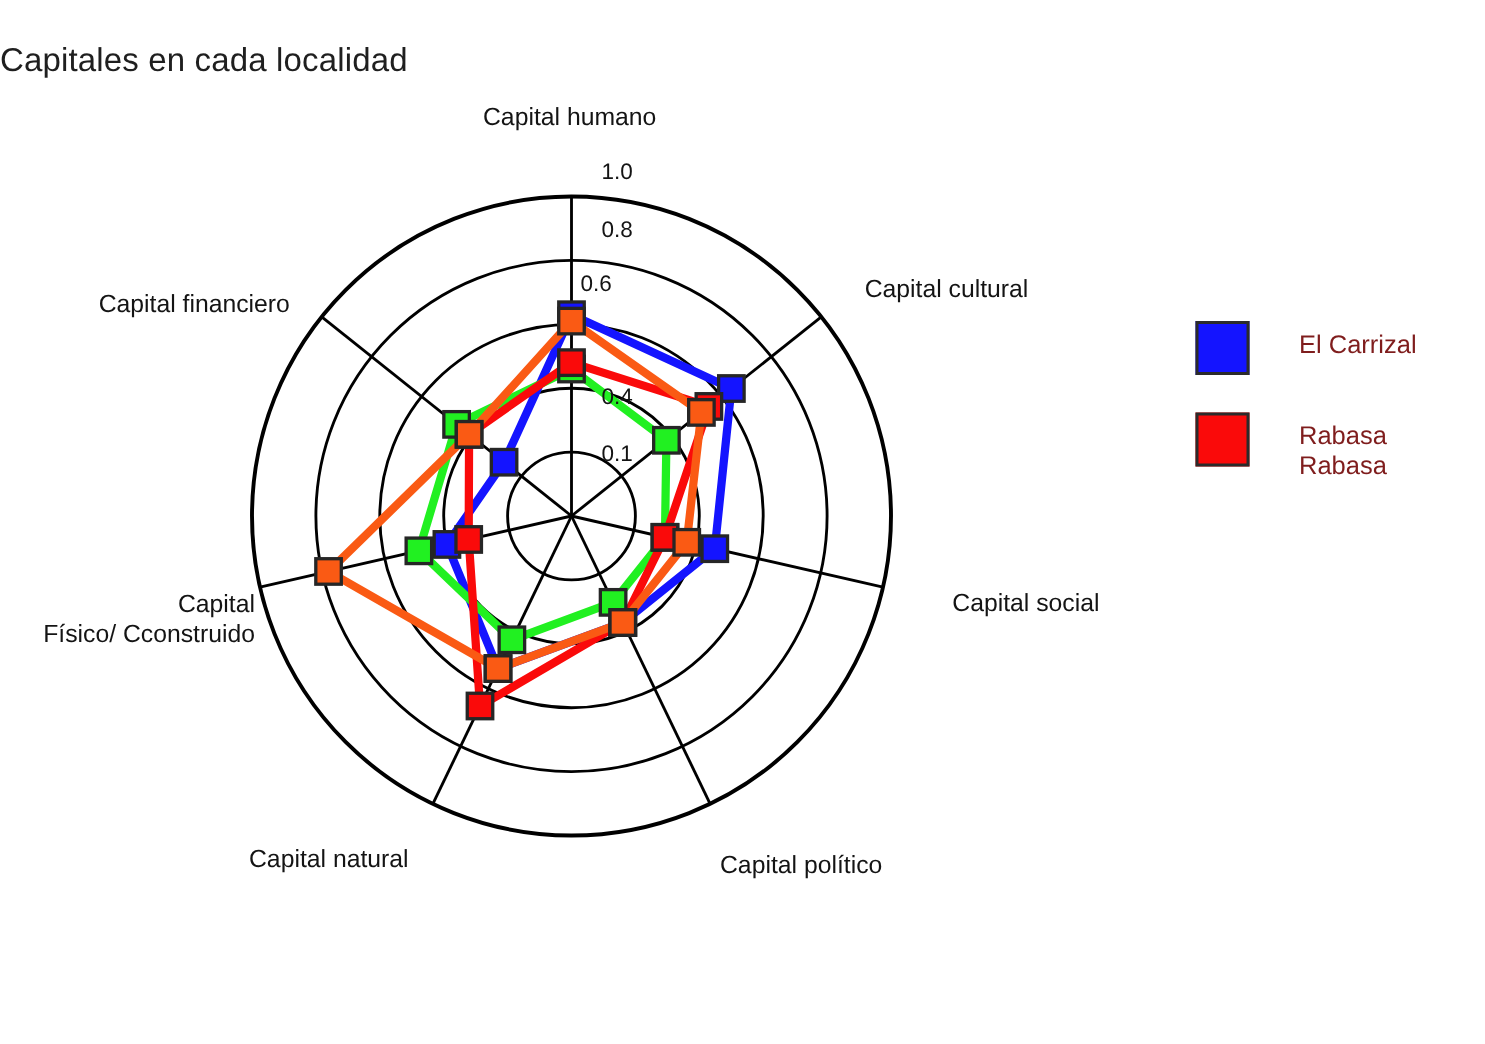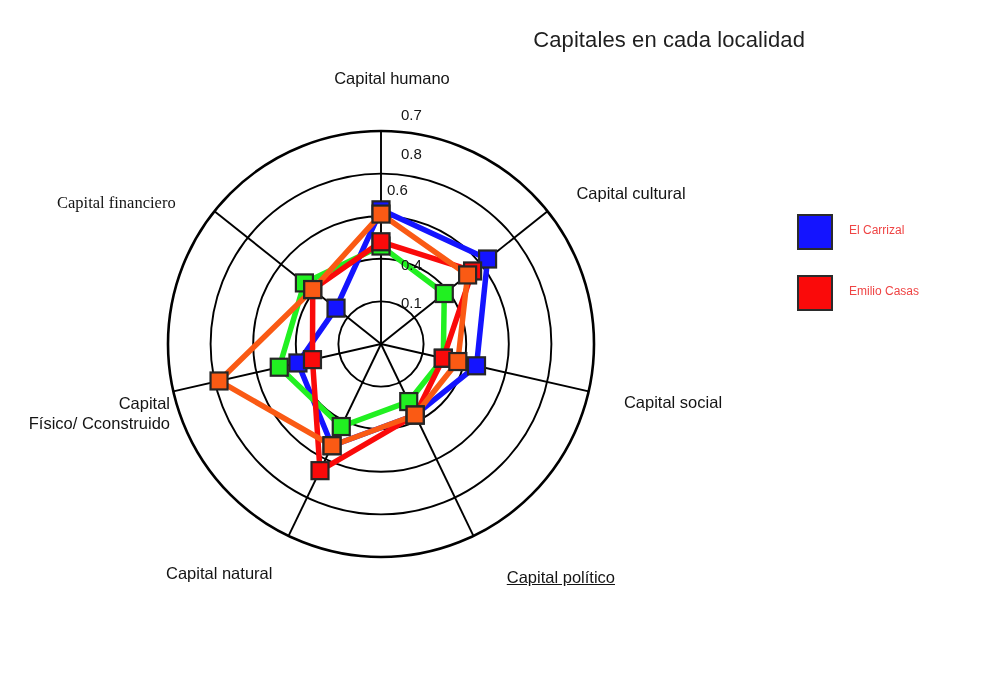--- a/index.html
+++ b/index.html
@@ -8,21 +8,21 @@
     background:#ffffff;
     font-family:"Liberation Sans", sans-serif;
     color:#1a1a1a;
     overflow:hidden;
     position:relative;
   }
   #chart-root{position:absolute;left:0;top:0;width:990px;height:696px;}
   .chart-title{
     position:absolute;
     left:0;top:27px;width:805px;
-    text-align:right;
+    text-align:left;
     font-size:22px;
     color:#1f1f1f;
     letter-spacing:.1px;
   }
   svg{position:absolute;left:0;top:0;}
   .axis-label{
     position:absolute;
     font-size:16.5px;
     color:#141414;
     line-height:20px;
@@ -44,24 +44,24 @@
     margin-bottom:23px;
     height:38px;
   }
   .legend-swatch{
     width:36px;height:36px;
     border:2px solid #2b2b2b;
     box-sizing:border-box;
     flex:0 0 auto;
   }
   .legend-text{
-    margin-left:16px;
-    font-size:12px;
+    margin-left:33px;
+    font-size:17px;
     line-height:20px;
-    color:#ef4444;
+    color:#7f1d1d;
     padding-top:6px;
     white-space:pre-line;
   }
 </style>
 </head>
 <body>
 
 <div id="chart-root">
 
   <div class="chart-title">Capitales en cada localidad</div>
@@ -107,41 +107,41 @@
       <rect x="372.50" y="205.57" width="17" height="17" fill="#fa5a14" stroke="#262626" stroke-width="2.2"></rect>
       <rect x="459.10" y="266.44" width="17" height="17" fill="#fa5a14" stroke="#262626" stroke-width="2.2"></rect>
       <rect x="449.33" y="353.04" width="17" height="17" fill="#fa5a14" stroke="#262626" stroke-width="2.2"></rect>
       <rect x="406.69" y="406.51" width="17" height="17" fill="#fa5a14" stroke="#262626" stroke-width="2.2"></rect>
       <rect x="323.52" y="437.21" width="17" height="17" fill="#fa5a14" stroke="#262626" stroke-width="2.2"></rect>
       <rect x="210.53" y="372.47" width="17" height="17" fill="#fa5a14" stroke="#262626" stroke-width="2.2"></rect>
       <rect x="304.22" y="281.05" width="17" height="17" fill="#fa5a14" stroke="#262626" stroke-width="2.2"></rect>
     </svg>
 
   <div id="axis-labels">
-      <div class="axis-label" style="left: 322px; top: 68px; width: 140px; text-align: center;">Capital humano</div>
+      <div class="axis-label" style="left: 322px; top: 68px; width: 140px; ">Capital humano</div>
       <div class="axis-label" style="left: 566px; top: 183px; width: 130px; text-align: center;">Capital cultural</div>
-      <div class="axis-label" style="left: 613px; top: 392px; width: 120px; text-align: center;">Capital social</div>
-      <div class="axis-label" style="left: 480px; top: 567px; width: 135px; text-align: right; text-decoration: underline;">Capital político</div>
+      <div class="axis-label" style="left: 613px; top: 392px; width: 120px; text-align: right;">Capital social</div>
+      <div class="axis-label" style="left: 480px; top: 567px; width: 135px; text-align: left;">Capital político</div>
       <div class="axis-label" style="left: 166px; top: 563px; width: 135px; text-align: left;">Capital natural</div>
       <div class="axis-label" style="left: 12px; top: 393px; width: 158px; text-align: right;">Capital
 Físico/ Cconstruido</div>
-      <div class="axis-label" style="left: 57px; top: 193px; width: 145px; text-align: left; font-family: Liberation Serif, serif;">Capital financiero</div>
+      <div class="axis-label" style="left: 57px; top: 193px; width: 145px; text-align: center;">Capital financiero</div>
     </div>
   <div id="tick-labels">
-      <div class="tick-label" style="left: 401px; top: 106px;">0.7</div>
+      <div class="tick-label" style="left: 401px; top: 106px;">1.0</div>
       <div class="tick-label" style="left: 401px; top: 145px;">0.8</div>
       <div class="tick-label" style="left: 387px; top: 181px;">0.6</div>
       <div class="tick-label" style="left: 401px; top: 256px;">0.4</div>
       <div class="tick-label" style="left: 401px; top: 294px;">0.1</div>
     </div>
 
   <div class="legend" id="legend">
       <div class="legend-row">
         <div class="legend-swatch" style="background: rgb(20, 20, 255);"></div>
         <div class="legend-text">El Carrizal</div>
       </div>
       <div class="legend-row">
         <div class="legend-swatch" style="background: rgb(250, 10, 10);"></div>
-        <div class="legend-text">Emilio Casas</div>
+        <div class="legend-text">Rabasa Rabasa</div>
       </div>
     </div>
 
 </div>
 
 </body></html>

